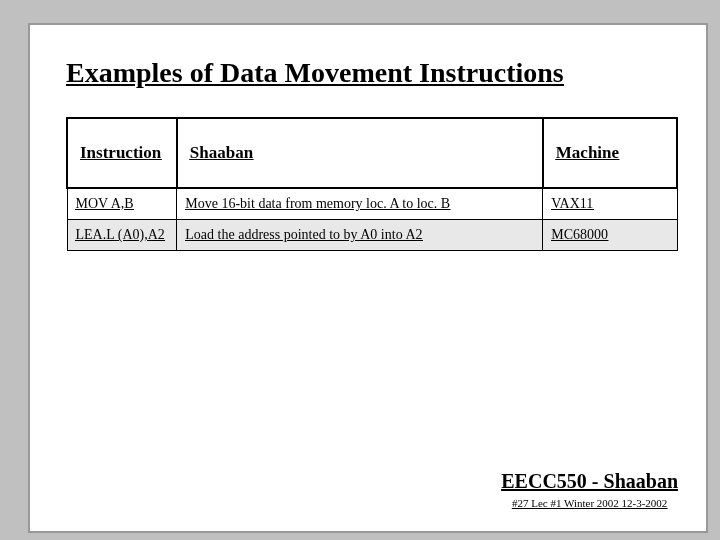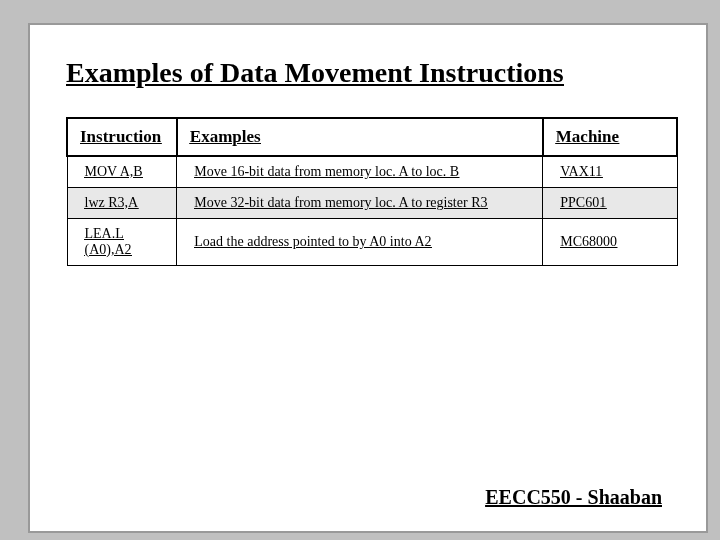--- a/index.html
+++ b/index.html
@@ -34,46 +34,46 @@
     }
 
     .data-table {
       width: 100%;
       border-collapse: collapse;
       font-family: 'Times New Roman', Times, serif;
     }
 
     .data-table th {
       border: 2px solid #000;
-      padding: 8px 12px;
+      padding: 24px 12px;
       text-align: left;
       font-size: 17px;
       font-weight: bold;
       background: #fff;
     }
 
     .data-table td {
       border: 1px solid #000;
-      padding: 7px 17px;
+      padding: 7px 8px;
       font-size: 14px;
       background: #fff;
     }
 
     .data-table tr:nth-child(odd) td {
       background: #fff;
     }
 
     .data-table tr:nth-child(even) td {
       background: #e8e8e8;
     }
 
     .footer {
       position: absolute;
       bottom: 14px;
-      right: 36px;
+      right: 20px;
       text-align: center;
     }
 
     .footer-brand {
       font-size: 20px;
       font-weight: bold;
       font-family: 'Times New Roman', Times, serif;
       color: #000;
     }
 
@@ -90,40 +90,36 @@
 <body>
 
 <div class="slide">
 
   <div class="slide-title">Examples of Data Movement Instructions</div>
 
   <table class="data-table">
     <thead>
       <tr>
         <th class="col-instruction">Instruction</th>
-        <th class="col-meaning">Examples</th>
+        <th class="col-meaning">Shaaban</th>
         <th class="col-machine">Machine</th>
       </tr>
     </thead>
     <tbody id="table-body">
     <tr>
           <td>MOV A,B</td>
           <td>Move 16-bit data from memory loc. A to loc. B</td>
           <td>VAX11</td>
-        </tr>
-        <tr>
-          <td>lwz  R3,A</td>
-          <td>Move 32-bit data from memory loc. A to register R3</td>
-          <td>PPC601</td>
         </tr>
         <tr>
           <td>LEA.L (A0),A2</td>
           <td>Load the address pointed to by A0 into A2</td>
           <td>MC68000</td>
         </tr>
       </tbody>
   </table>
 
   <div class="footer">
     <div class="footer-brand">EECC550 - Shaaban</div>
+    <div class="footer-sub">#27   Lec #1 Winter 2002  12-3-2002</div>
   </div>
 
 </div>
 
 </body></html>

